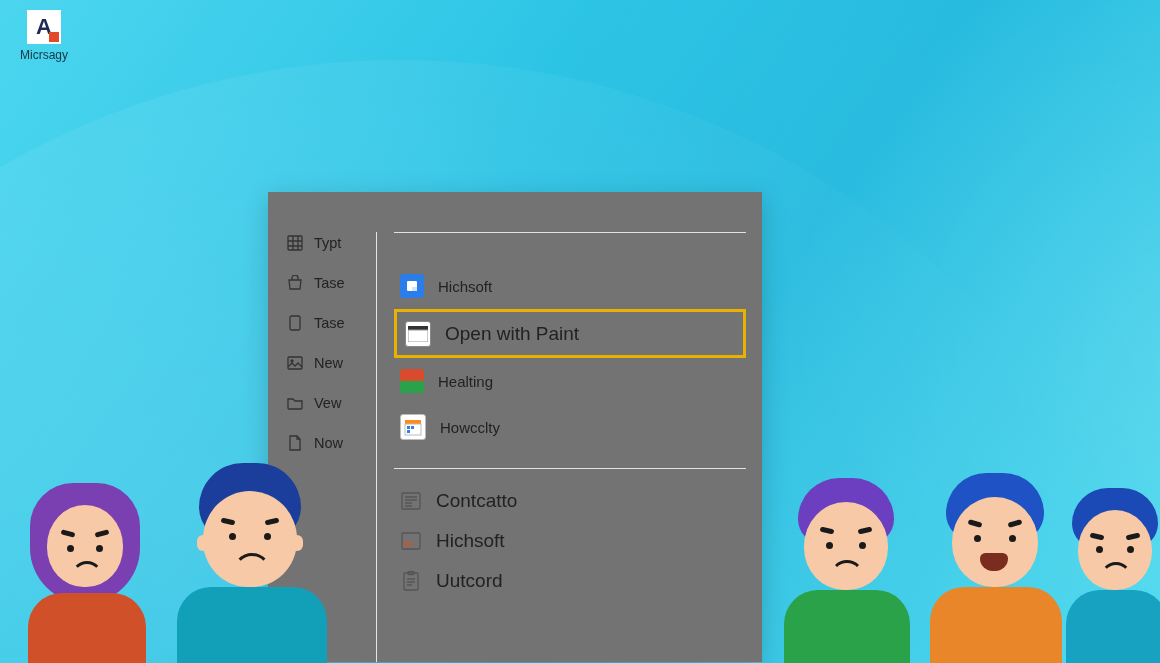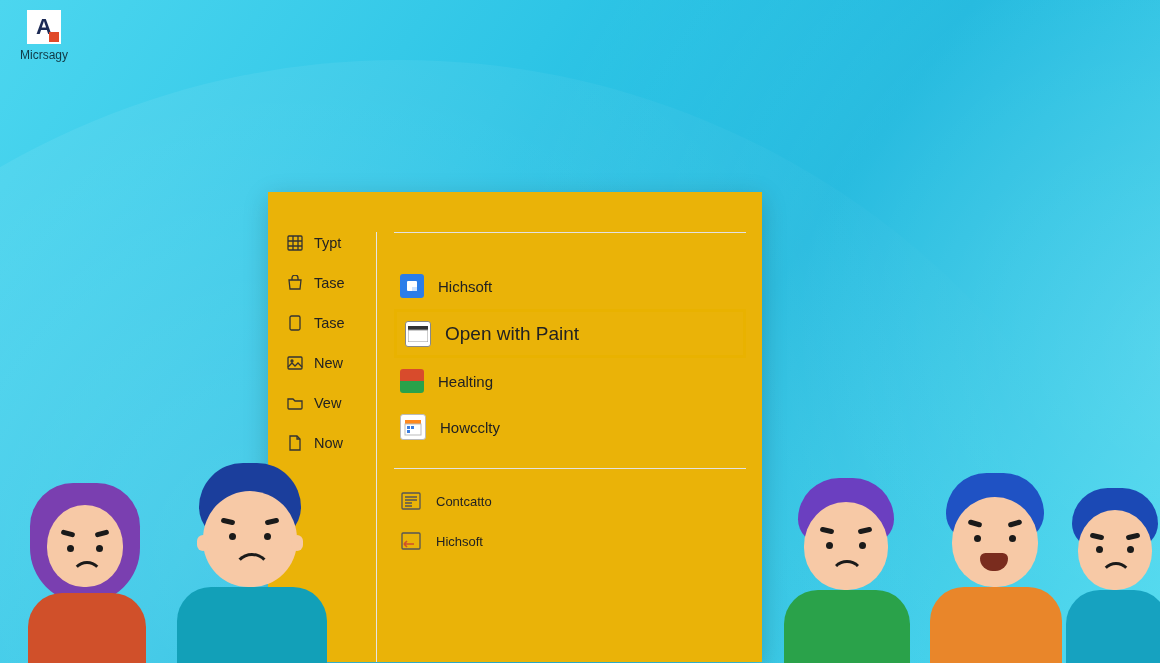--- a/index.html
+++ b/index.html
@@ -62,21 +62,21 @@
     background:#e04a2a;
   }
 
   
   .panel {
     position: absolute;
     left: 268px;
     top: 192px;
     width: 494px;
     height: 470px;
-    background: #eab308;
+    background: #737373;
     box-shadow: 0 6px 24px rgba(0,0,0,0.18);
     display: flex;
     padding-top: 40px;
     box-sizing: border-box;
   }
   .panel-left {
     width: 108px;
     padding-left: 18px;
     box-sizing: border-box;
     display: flex;
@@ -129,21 +129,21 @@
     height: 49px;
     padding: 0 8px;
   }
   .app-icon {
     width: 24px; height: 24px;
     border-radius: 3px;
     display:flex;align-items:center;justify-content:center;
     flex-shrink:0;
   }
   .section-gap { height: 18px; }
-  .bottom-list .app-item { height: 40px; font-size:13px; }
+  .bottom-list .app-item { height: 40px; font-size:19px; }
   .bottom-list .app-icon { width:22px;height:22px;background:none;border-radius:0; }
 
   
   .people {
     position: absolute;
     left: 0; right: 0; bottom: 0;
     height: 190px;
     pointer-events: none;
   }
   .person {
@@ -298,20 +298,30 @@
       </div>
       <div class="app-item">
         <span class="app-icon">
           <svg width="20" height="18" viewBox="0 0 20 18" fill="none" stroke="#555" stroke-width="1.3">
               <rect x="1" y="1" width="18" height="16" rx="1"></rect>
               <path d="M6 9l-3 3m0 0l3 3m-3-3h10" stroke="#d0502a" stroke-width="1.6"></path>
             </svg>
         </span>
         <span>Hichsoft</span>
       </div>
+      <div class="app-item">
+        <span class="app-icon">
+          <svg width="18" height="20" viewBox="0 0 18 20" fill="none" stroke="#555" stroke-width="1.3">
+              <rect x="2" y="2" width="14" height="17" rx="1"></rect>
+              <rect x="6" y="0.5" width="6" height="3" rx="1"></rect>
+              <path d="M5 8h8M5 11h8M5 14h5"></path>
+            </svg>
+        </span>
+        <span>Uutcord</span>
+      </div>
     </div>
   </div>
 </div>
 
 <div class="people">
 
   <div class="person" style="left:10px;width:150px;height:180px">
     <div style="position:absolute;left:20px;top:0;width:110px;height:120px;background:#7a3fb0;border-radius:55px 55px 70px 70px"></div>
     <div class="face" style="position:absolute;left:37px;top:22px;width:76px;height:82px;background:#f7c9a6">
       <span class="brow" style="left:14px;top:26px;transform:rotate(14deg)"></span>

